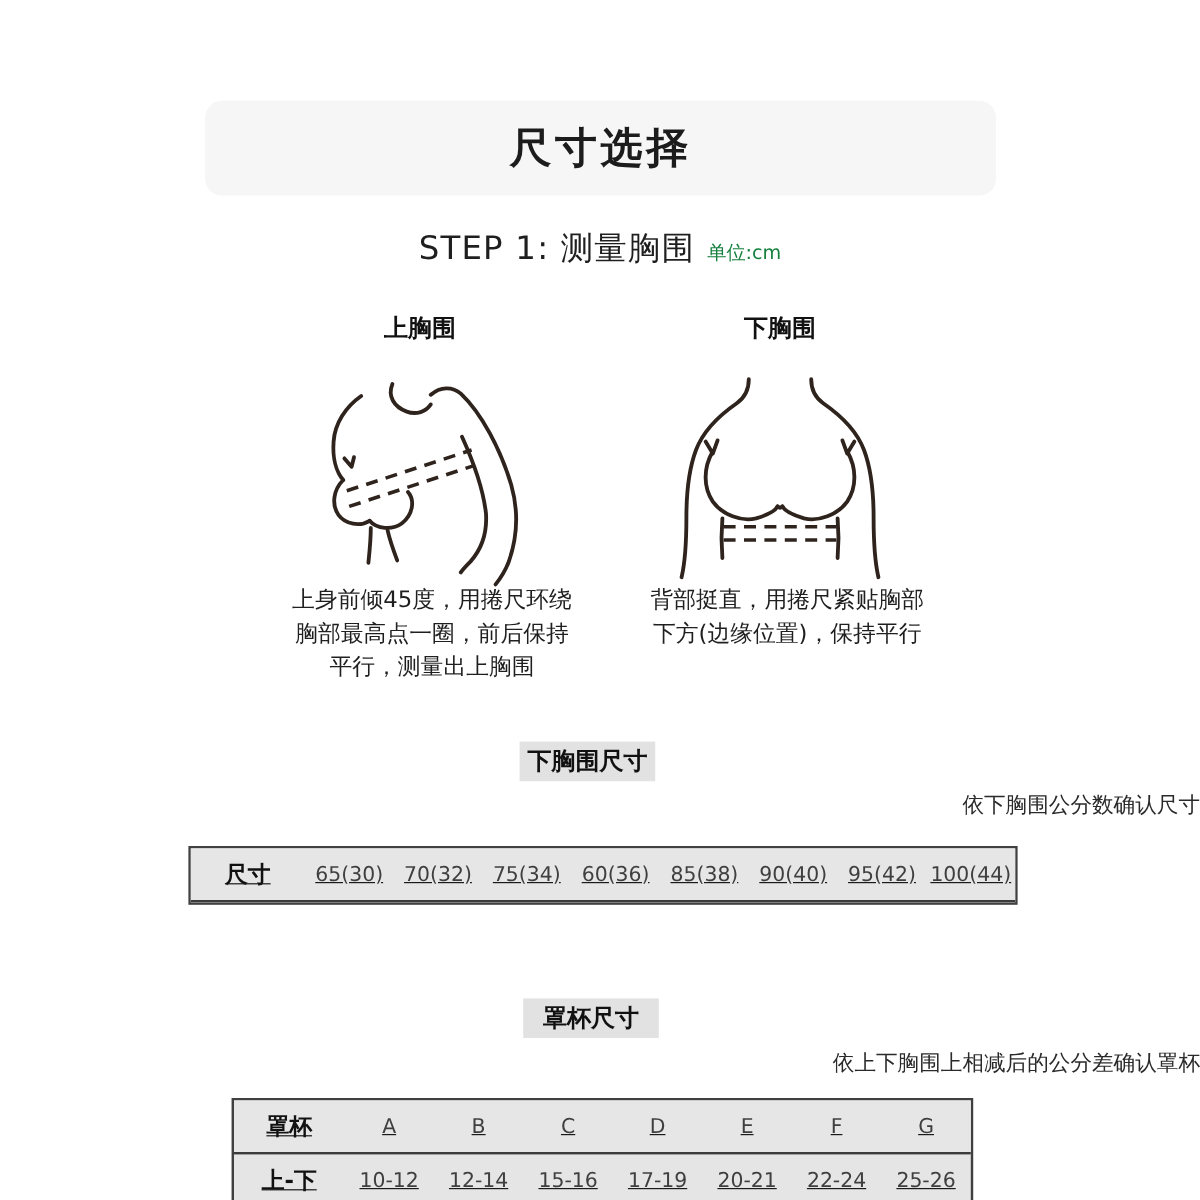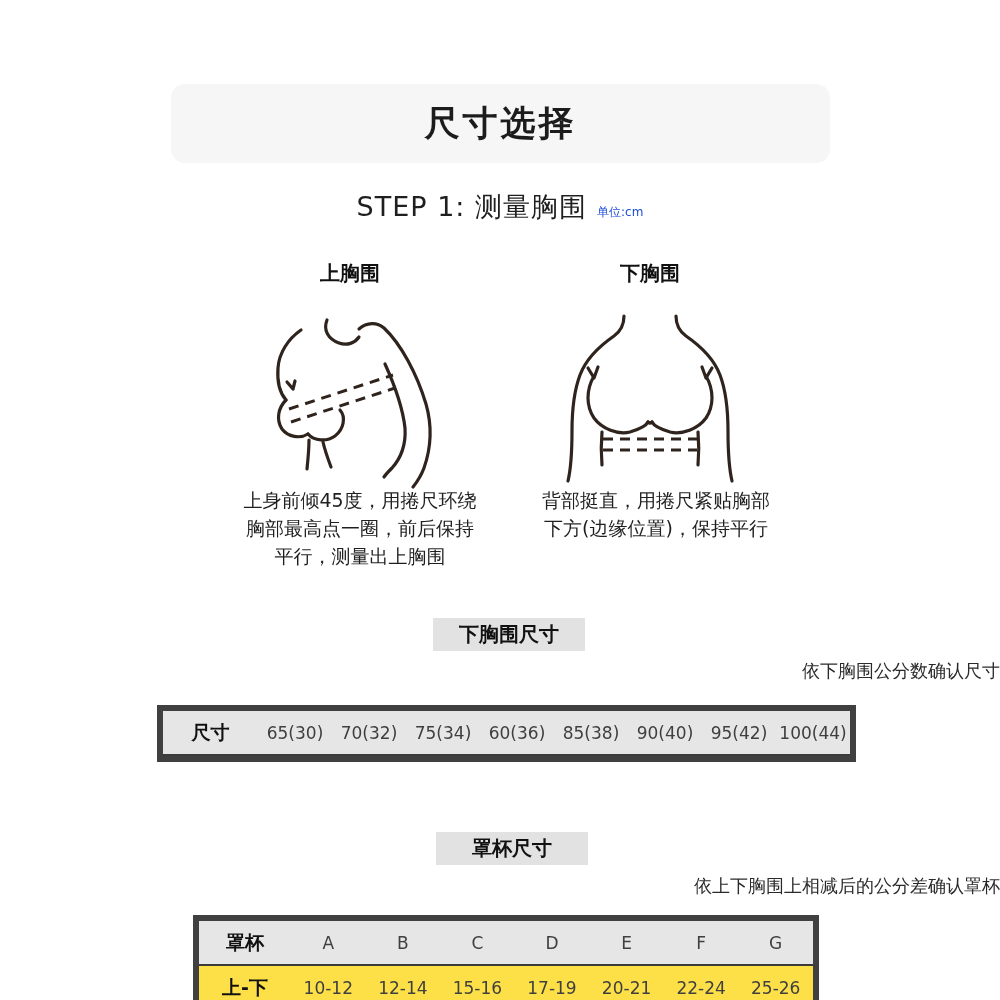--- a/index.html
+++ b/index.html
@@ -10,44 +10,44 @@
   .title-box{
     position:absolute;left:171px;top:36px;width:659px;height:79px;
     background:#f6f6f6;border-radius:14px;display:flex;align-items:center;justify-content:center;
   }
   .title-box .title{font-size:35px;font-weight:700;letter-spacing:3px;color:#1c1c1c;}
   .step-row{
     position:absolute;left:0;top:141px;width:1000px;
     display:flex;justify-content:center;align-items:baseline;gap:10px;
   }
   .step-heading{font-size:27px;font-weight:500;color:#1f1f1f;letter-spacing:1px;text-align:center;}
-  .step-unit{font-size:12px;font-weight:500;color:#1d4ed8;}
+  .step-unit{font-size:16px;font-weight:500;color:#15803d;}
   .fig-label{position:absolute;top:212px;width:200px;text-align:center;font-size:20px;font-weight:700;color:#111;}
   .fig-label.left{left:250px;}
   .fig-label.right{left:550px;}
   .fig-svg{position:absolute;top:250px;}
   .fig-svg.left{left:243px;}
   .fig-svg.right{left:558px;}
   .fig-desc{
     position:absolute;top:438px;width:276px;text-align:center;
     font-size:19px;line-height:28px;color:#1f1f1f;
   }
   .fig-desc.left{left:222px;}
   .fig-desc.right{left:518px;}
   .section-box{
-    position:absolute;width:152px;height:33px;background:#e2e2e2;
+    position:absolute;width:113px;height:33px;background:#e2e2e2;
     display:flex;align-items:center;justify-content:center;
     font-size:20px;font-weight:700;color:#111;
   }
   .section-box.band{left:433px;top:570px;}
   .section-box.cup{left:436px;top:784px;}
   .section-sub{position:absolute;left:0;width:1000px;text-align:right;font-size:18px;color:#2a2a2a;}
   .section-sub.band{top:611px;}
   .section-sub.cup{top:826px;}
-  .data-table{position:absolute;border:6px solid #404040;background:#fde047;}
+  .data-table{position:absolute;border:2px solid #404040;background:#e5e5e5;text-decoration:underline;}
   .data-table.band{left:157px;top:657px;width:687px;}
   .data-table.cup{left:193px;top:867px;width:614px;}
   .trow{display:grid;align-items:center;height:43px;}
   .data-table.band .trow{grid-template-columns:95px repeat(8,1fr);}
   .data-table.cup .trow{grid-template-columns:92px repeat(7,1fr);}
   .trow.head{background:#e6e6e6;border-bottom:2px solid #3b3b3b;}
   .tcell{text-align:center;font-size:17px;color:#3f3f3f;white-space:nowrap;}
   .tcell.lbl{font-size:19px;font-weight:700;color:#111;}
   .line{stroke:#2f241d;stroke-width:3.2;fill:none;stroke-linecap:round;stroke-linejoin:round;}
   .dash{stroke:#2f241d;stroke-width:3;fill:none;stroke-linecap:butt;stroke-dasharray:10 7;}

